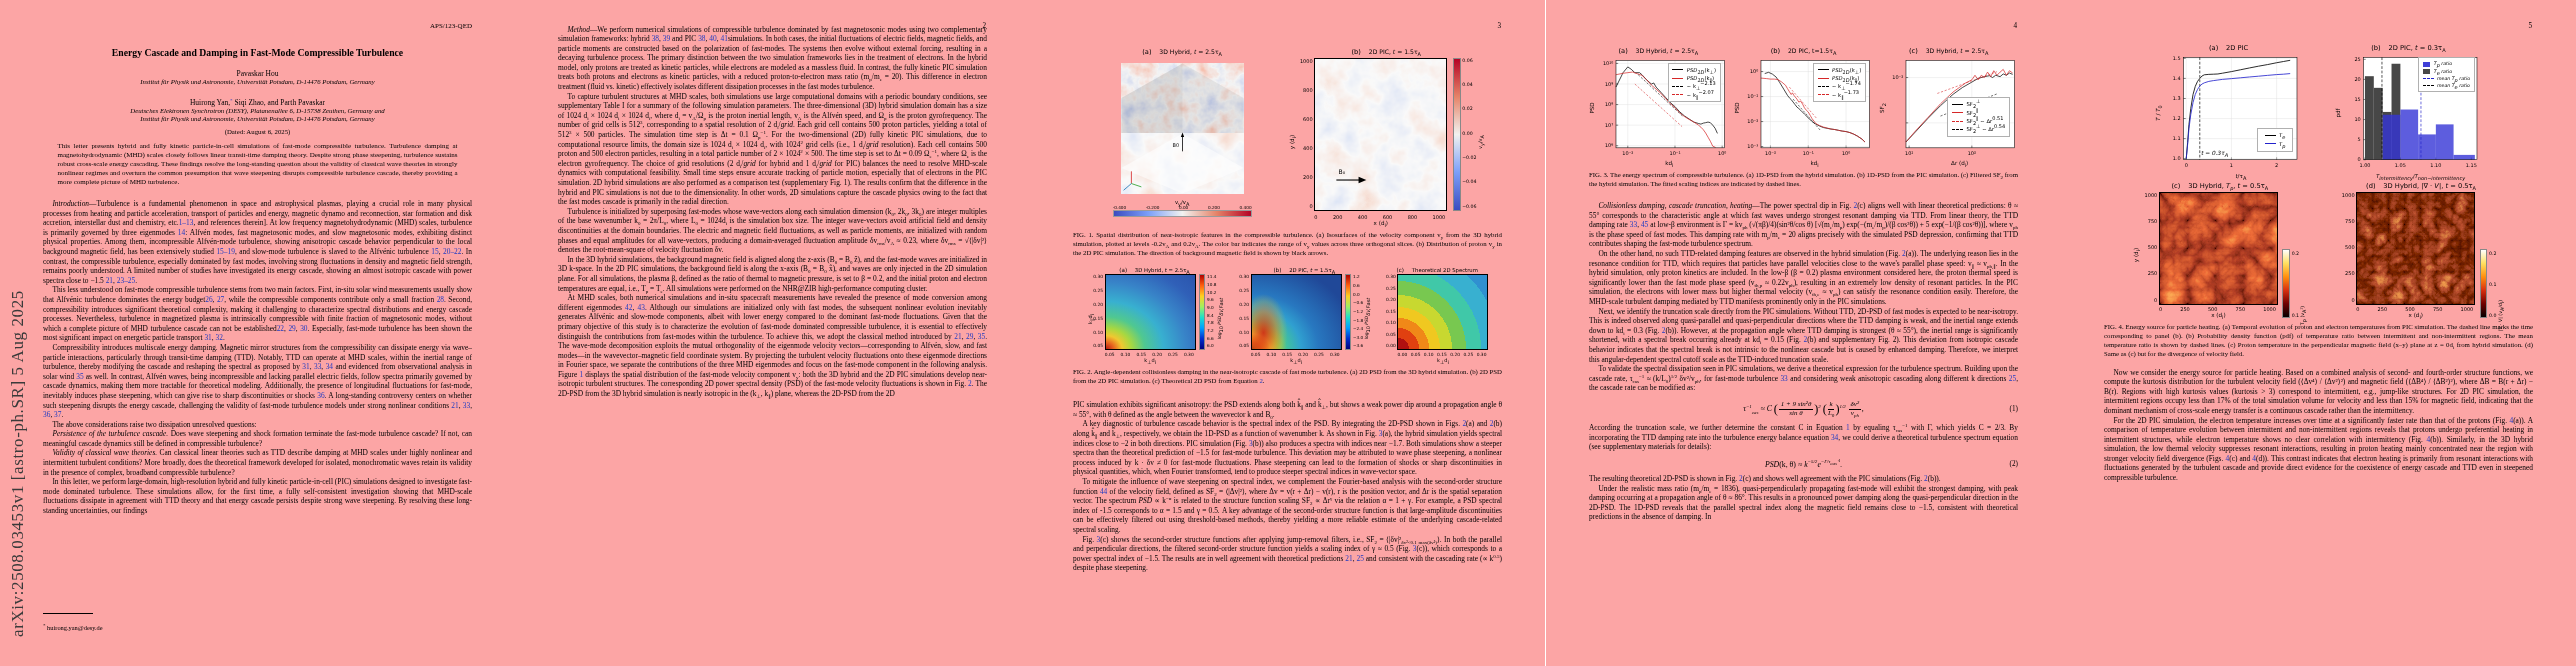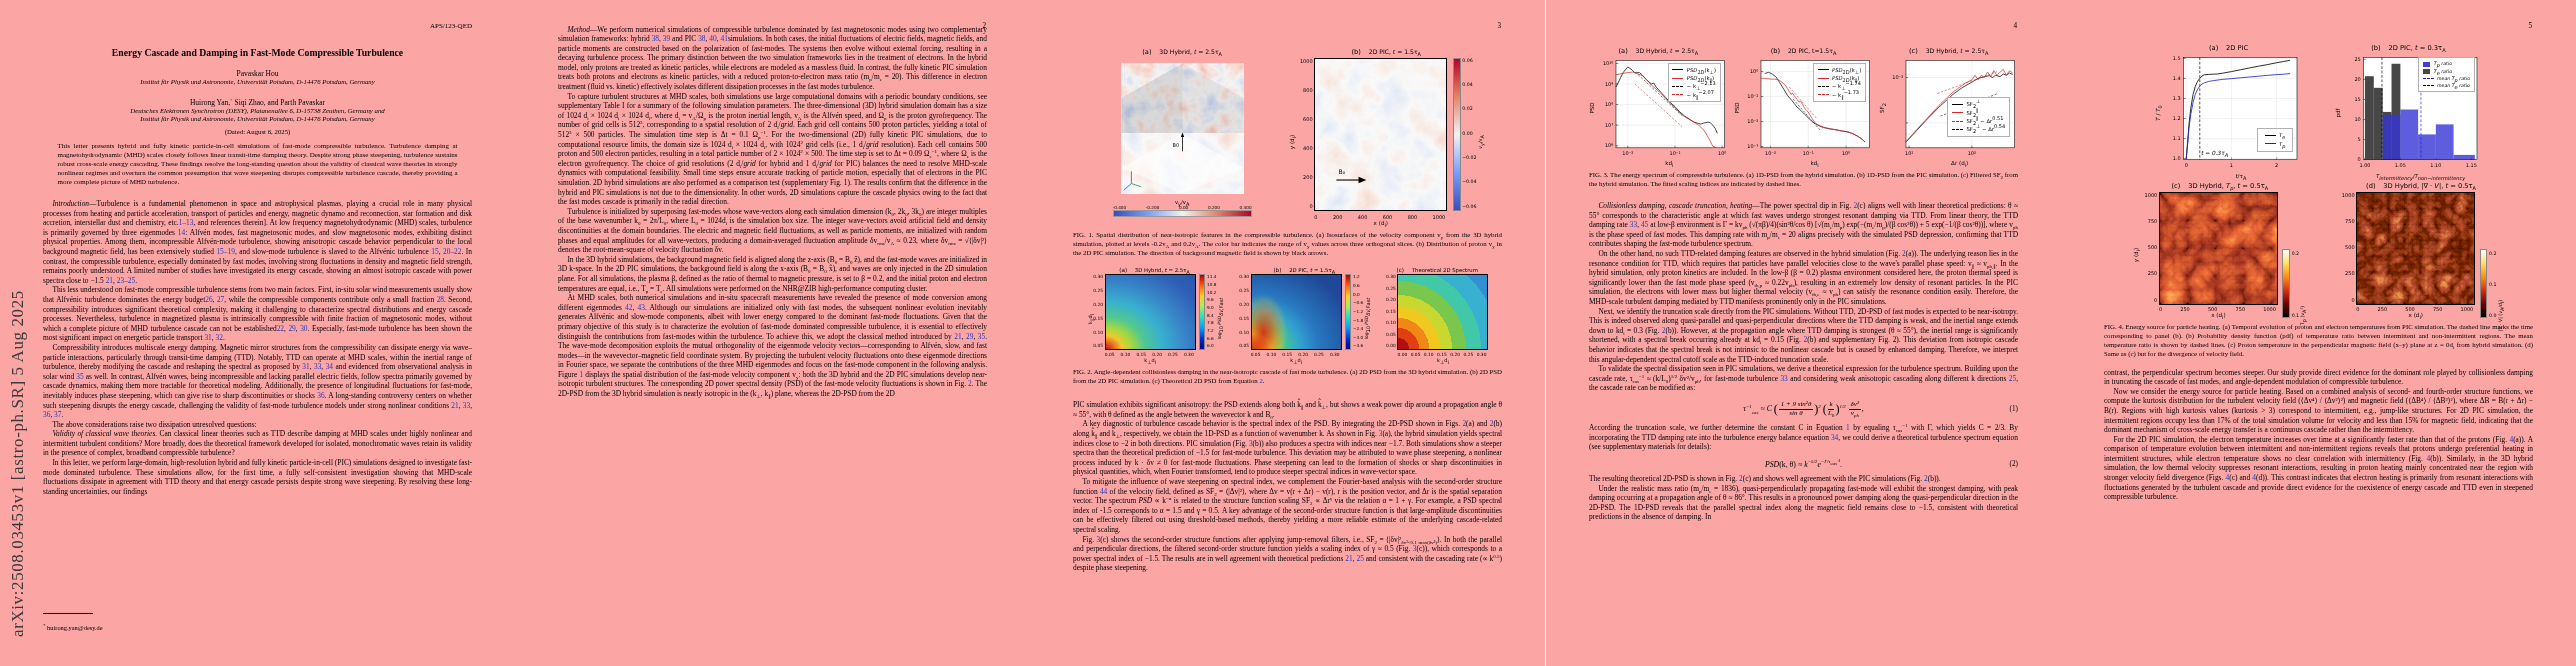--- a/index.html
+++ b/index.html
@@ -137,20 +137,21 @@
   <div class="author">Huirong Yan,<sup><span class="ref">*</span></sup> Siqi Zhao, and Parth Pavaskar</div>
   <div class="affil">Deutsches Elektronen Synchrotron (DESY), Platanenallee 6, D-15738 Zeuthen, Germany and</div>
   <div class="affil">Institut für Physik und Astronomie, Universität Potsdam, D-14476 Potsdam, Germany</div>
   <div class="dated">(Dated: August 6, 2025)</div>
   <div class="abstract">This letter presents hybrid and fully kinetic particle-in-cell simulations of fast-mode compressible turbulence. Turbulence damping at magnetohydrodynamic (MHD) scales closely follows linear transit-time damping theory. Despite strong phase steepening, turbulence sustains robust cross-scale energy cascading. These findings resolve the long-standing question about the validity of classical wave theories in strongly nonlinear regimes and overturn the common presumption that wave steepening disrupts compressible turbulence cascade, thereby providing a more complete picture of MHD turbulence.</div>
   <div class="body">
       <p class="para"><i>Introduction</i>—Turbulence is a fundamental phenomenon in space and astrophysical plasmas, playing a crucial role in many physical processes from heating and particle acceleration, transport of particles and energy, magnetic dynamo and reconnection, star formation and disk accretion, interstellar dust and chemistry, etc.<span class="ref">1–13</span>, and references therein]. At low frequency magnetohydrodynamic (MHD) scales, turbulence is primarily governed by three eigenmodes <span class="ref">14</span>: Alfvén modes, fast magnetosonic modes, and slow magnetosonic modes, exhibiting distinct physical properties. Among them, incompressible Alfvén-mode turbulence, showing anisotropic cascade behavior perpendicular to the local background magnetic field, has been extensively studied <span class="ref">15–19</span>, and slow-mode turbulence is slaved to the Alfvénic turbulence <span class="ref">15</span>, <span class="ref">20–22</span>. In contrast, the compressible turbulence, especially dominated by fast modes, involving strong fluctuations in density and magnetic field strength, remains poorly understood. A limited number of studies have investigated its energy cascade, showing an almost isotropic cascade with power spectra close to −1.5 <span class="ref">21</span>, <span class="ref">23–25</span>.</p>
       <p class="para">This less understood on fast-mode compressible turbulence stems from two main factors. First, in-situ solar wind measurements usually show that Alfvénic turbulence dominates the energy budget<span class="ref">26</span>, <span class="ref">27</span>, while the compressible components contribute only a small fraction <span class="ref">28</span>. Second, compressibility introduces significant theoretical complexity, making it challenging to characterize spectral distributions and energy cascade processes. Nevertheless, turbulence in magnetized plasma is intrinsically compressible with finite fraction of magnetosonic modes, without which a complete picture of MHD turbulence cascade can not be established<span class="ref">22</span>, <span class="ref">29</span>, <span class="ref">30</span>. Especially, fast-mode turbulence has been shown the most significant impact on energetic particle transport <span class="ref">31</span>, <span class="ref">32</span>.</p>
       <p class="para">Compressibility introduces multiscale energy damping. Magnetic mirror structures from the compressibility can dissipate energy via wave–particle interactions, particularly through transit-time damping (TTD). Notably, TTD can operate at MHD scales, within the inertial range of turbulence, thereby modifying the cascade and reshaping the spectral as proposed by <span class="ref">31</span>, <span class="ref">33</span>, <span class="ref">34</span> and evidenced from observational analysis in solar wind <span class="ref">35</span> as well. In contrast, Alfvén waves, being incompressible and lacking parallel electric fields, follow spectra primarily governed by cascade dynamics, making them more tractable for theoretical modeling. Additionally, the presence of longitudinal fluctuations for fast-mode, inevitably induces phase steepening, which can give rise to sharp discontinuities or shocks <span class="ref">36</span>. A long-standing controversy centers on whether such steepening disrupts the energy cascade, challenging the validity of fast-mode turbulence models under strong nonlinear conditions <span class="ref">21</span>, <span class="ref">33</span>, <span class="ref">36</span>, <span class="ref">37</span>.</p>
       <p class="para">The above considerations raise two dissipation unresolved questions:</p>
+      <p class="para"><i>Persistence of the turbulence cascade.</i> Does wave steepening and shock formation terminate the fast-mode turbulence cascade? If not, can meaningful cascade dynamics still be defined in compressible turbulence?</p>
       <p class="para"><i>Validity of classical wave theories.</i> Can classical linear theories such as TTD describe damping at MHD scales under highly nonlinear and intermittent turbulent conditions? More broadly, does the theoretical framework developed for isolated, monochromatic waves retain its validity in the presence of complex, broadband compressible turbulence?</p>
       <p class="para">In this letter, we perform large-domain, high-resolution hybrid and fully kinetic particle-in-cell (PIC) simulations designed to investigate fast-mode dominated turbulence. These simulations allow, for the first time, a fully self-consistent investigation showing that MHD-scale fluctuations dissipate in agreement with TTD theory and that energy cascade persists despite strong wave steepening. By resolving these long-standing uncertainties, our findings</p>
     </div>
   <div class="footrule"></div>
   <div class="footnote"><sup>*</sup> huirong.yan@desy.de</div>
 </section>
 
 <section class="page" style="left:515px">
   <div class="pagenum">2</div>
   <div class="body body-top">
@@ -792,18 +793,17 @@
                 <span class="rotlab" style="font-size:4.7px">|∇ · V| (v<sub>A</sub>/d<sub>i</sub>)</span>
               </div>
           </div>
         </div>
       </div>
     </div>
   </div>
   <div class="caption">FIG. 4.  Energy source for particle heating.  (a) Temporal evolution of proton and electron temperatures from PIC simulation. The dashed line marks the time corresponding to panel (b).  (b) Probability density function (pdf) of temperature ratio between intermittent and non-intermittent regions.  The mean temperature ratio is shown by dashed lines.  (c) Proton temperature in the perpendicular magnetic field (x–y) plane at z = 0d<sub>i</sub> from hybrid simulation.  (d) Same as (c) but for the divergence of velocity field.</div>
 
   <div class="body" style="margin-top:9px">
-      <p class="para noindent">contrast, the perpendicular spectrum becomes steeper. Our study provide direct evidence for the dominant role played by collisionless damping in truncating the cascade of fast modes, and angle-dependent modulation of compressible turbulence.</p>
       <p class="para">Now we consider the energy source for particle heating. Based on a combined analysis of second- and fourth-order structure functions, we compute the kurtosis distribution for the turbulent velocity field (⟨Δv⁴⟩ / ⟨Δv²⟩²) and magnetic field (⟨ΔB⁴⟩ / ⟨ΔB²⟩²), where ΔB = B(r + Δr) − B(r). Regions with high kurtosis values (kurtosis &gt; 3) correspond to intermittent, e.g., jump-like structures. For 2D PIC simulation, the intermittent regions occupy less than 17% of the total simulation volume for velocity and less than 15% for magnetic field, indicating that the dominant mechanism of cross-scale energy transfer is a continuous cascade rather than the intermittency.</p>
       <p class="para">For the 2D PIC simulation, the electron temperature increases over time at a significantly faster rate than that of the protons (Fig. <span class="ref">4</span>(a)). A comparison of temperature evolution between intermittent and non-intermittent regions reveals that protons undergo preferential heating in intermittent structures, while electron temperature shows no clear correlation with intermittency (Fig. <span class="ref">4</span>(b)). Similarly, in the 3D hybrid simulation, the low thermal velocity suppresses resonant interactions, resulting in proton heating mainly concentrated near the region with stronger velocity field divergence (Figs. <span class="ref">4</span>(c) and <span class="ref">4</span>(d)). This contrast indicates that electron heating is primarily from resonant interactions with fluctuations generated by the turbulent cascade and provide direct evidence for the coexistence of energy cascade and TTD even in steepened compressible turbulence.</p>
     </div>
 </section>
 
 
 </body></html>

